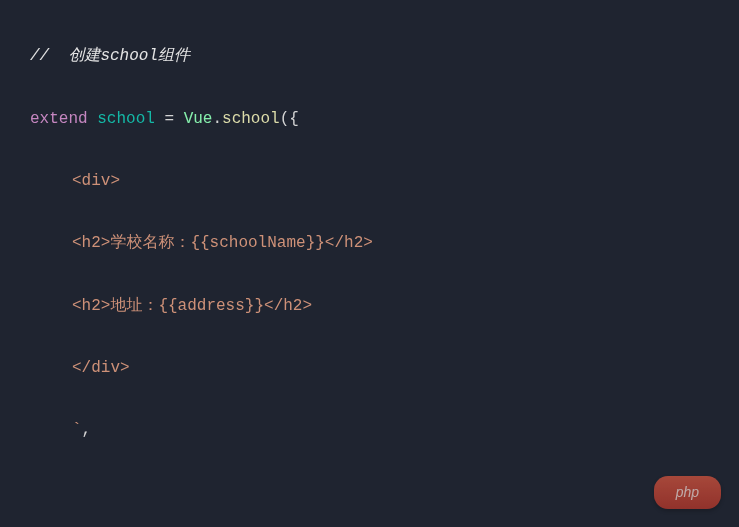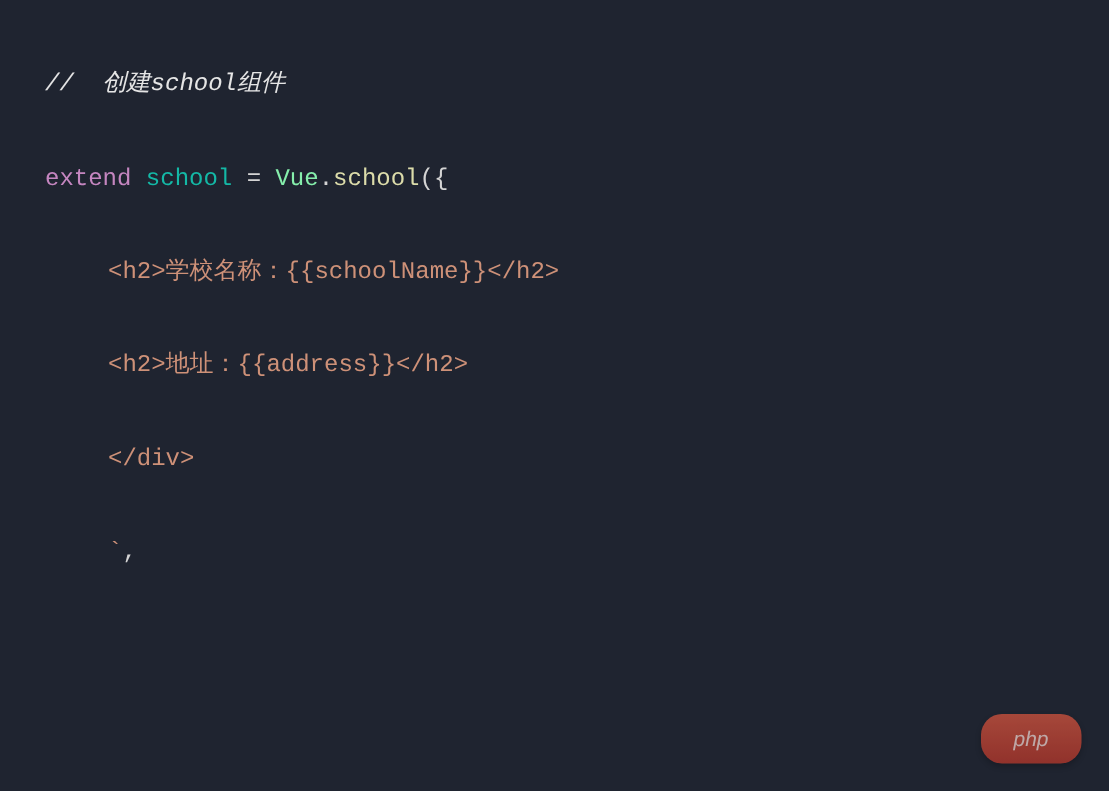--- a/index.html
+++ b/index.html
@@ -69,20 +69,21 @@
       display: block;
     }
     .indent1 { padding-left: 42px; }
   </style>
 </head>
 <body>
 
 <div class="code-container">
 <span class="line"><span class="comment">//  创建school组件</span></span>
 <span class="line"><span class="const-kw">extend</span> <span class="variable">school</span><span class="operator"> = </span><span class="class-name">Vue</span><span class="punctuation">.</span><span class="function">school</span><span class="punctuation">({</span></span>
+<span class="line indent1"><span class="template-literal">&lt;div&gt;</span></span>
 <span class="line indent1"><span class="template-literal">&lt;h2&gt;学校名称：{{schoolName}}&lt;/h2&gt;</span></span>
 <span class="line indent1"><span class="template-literal">&lt;h2&gt;地址：{{address}}&lt;/h2&gt;</span></span>
 <span class="line indent1"><span class="template-literal">&lt;/div&gt;</span></span>
 <span class="line indent1"><span class="template-literal">`</span><span class="punctuation">,</span></span>
 
 
 
 
 
 

